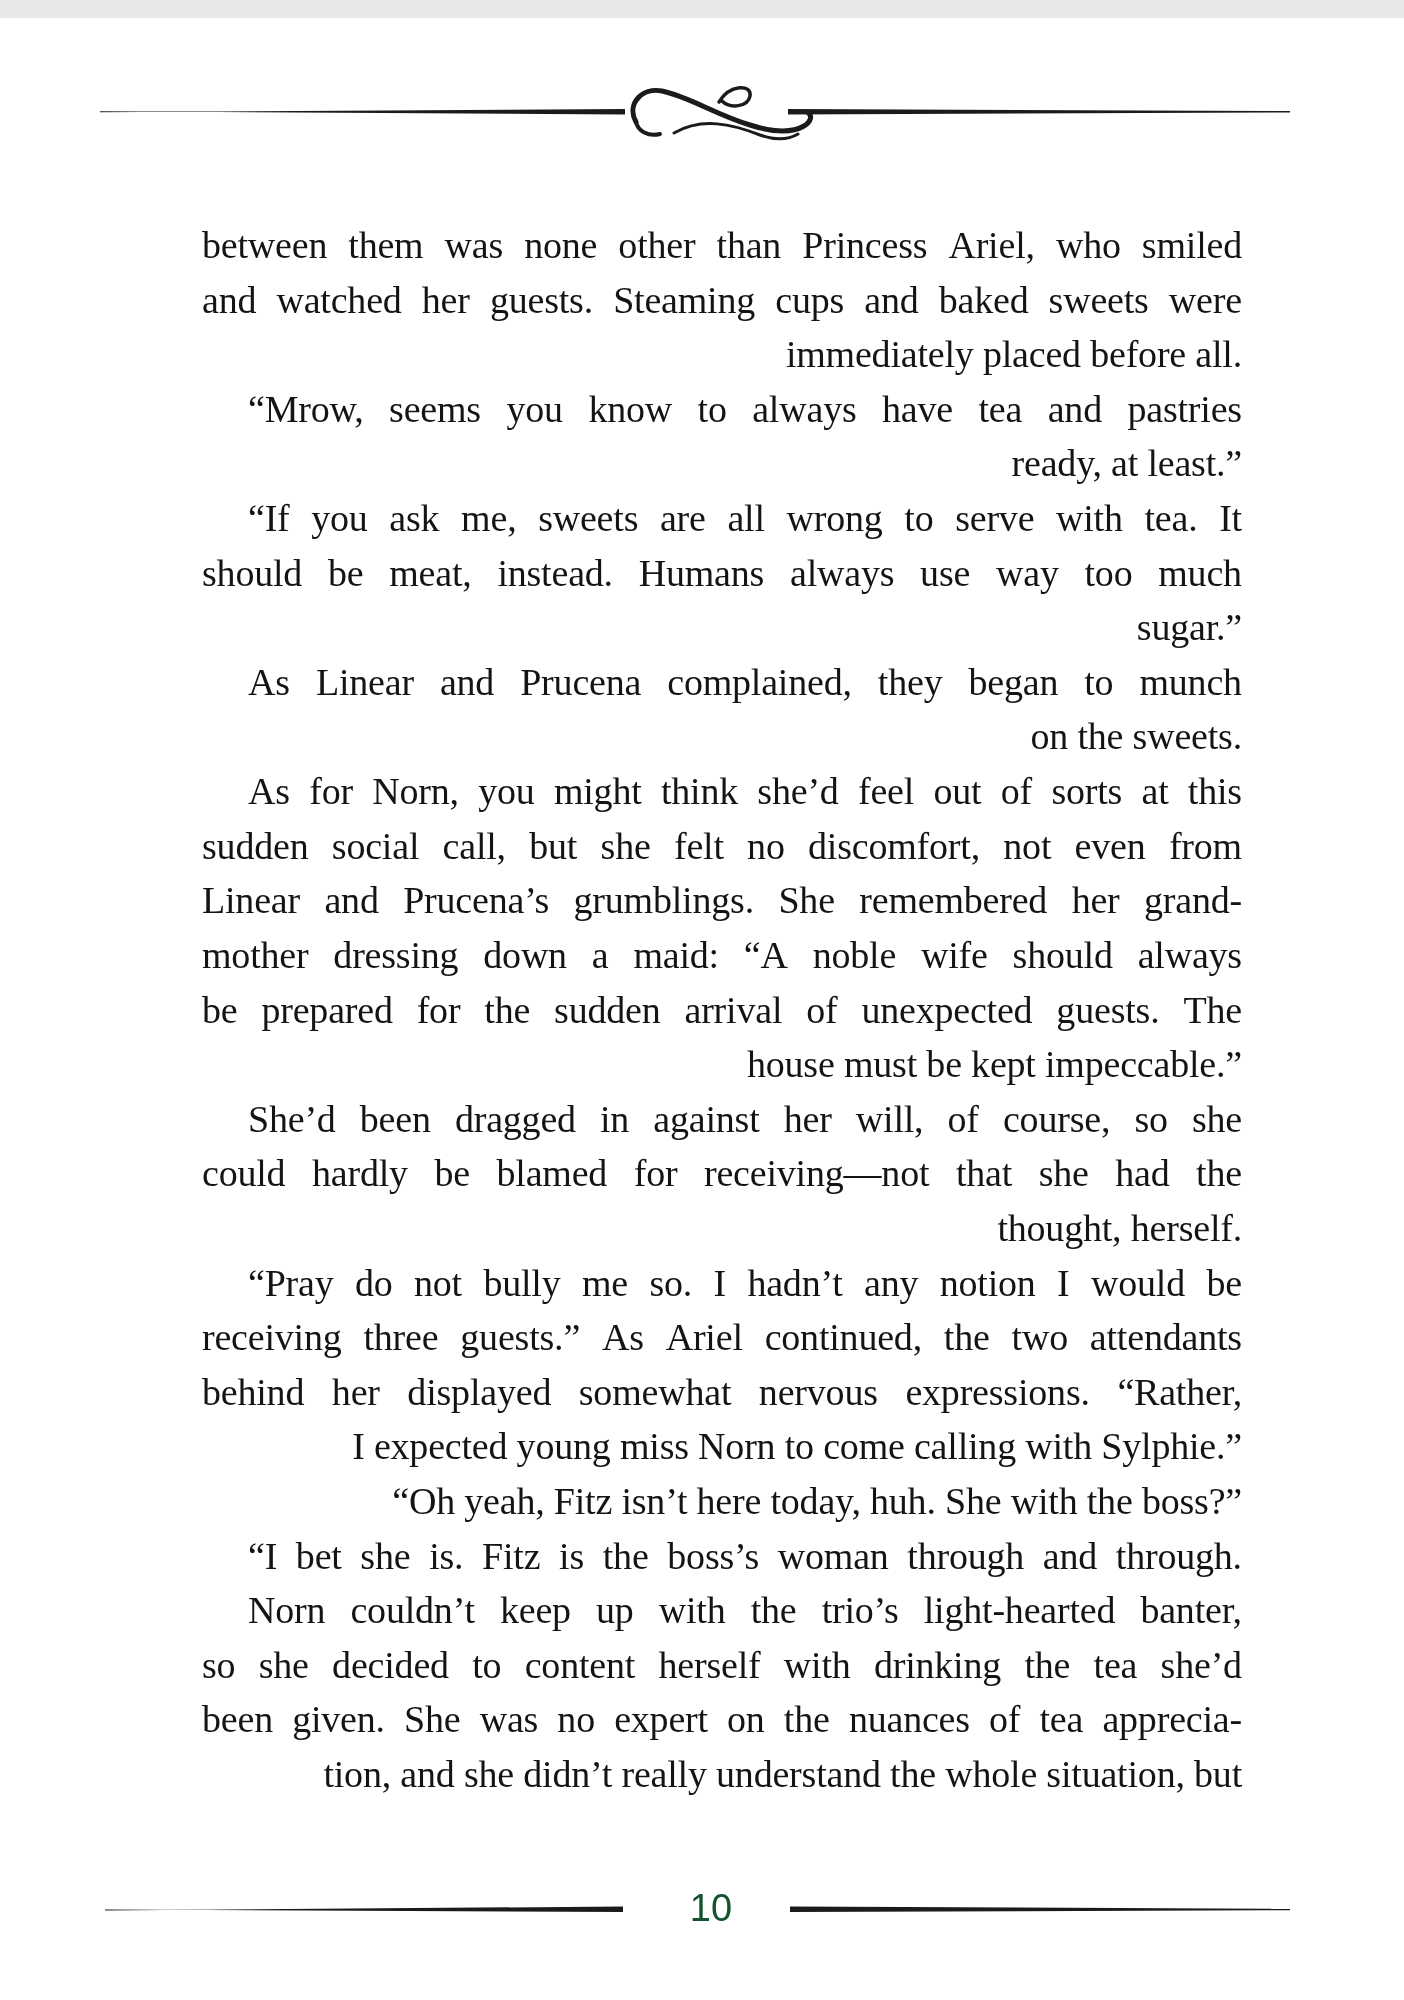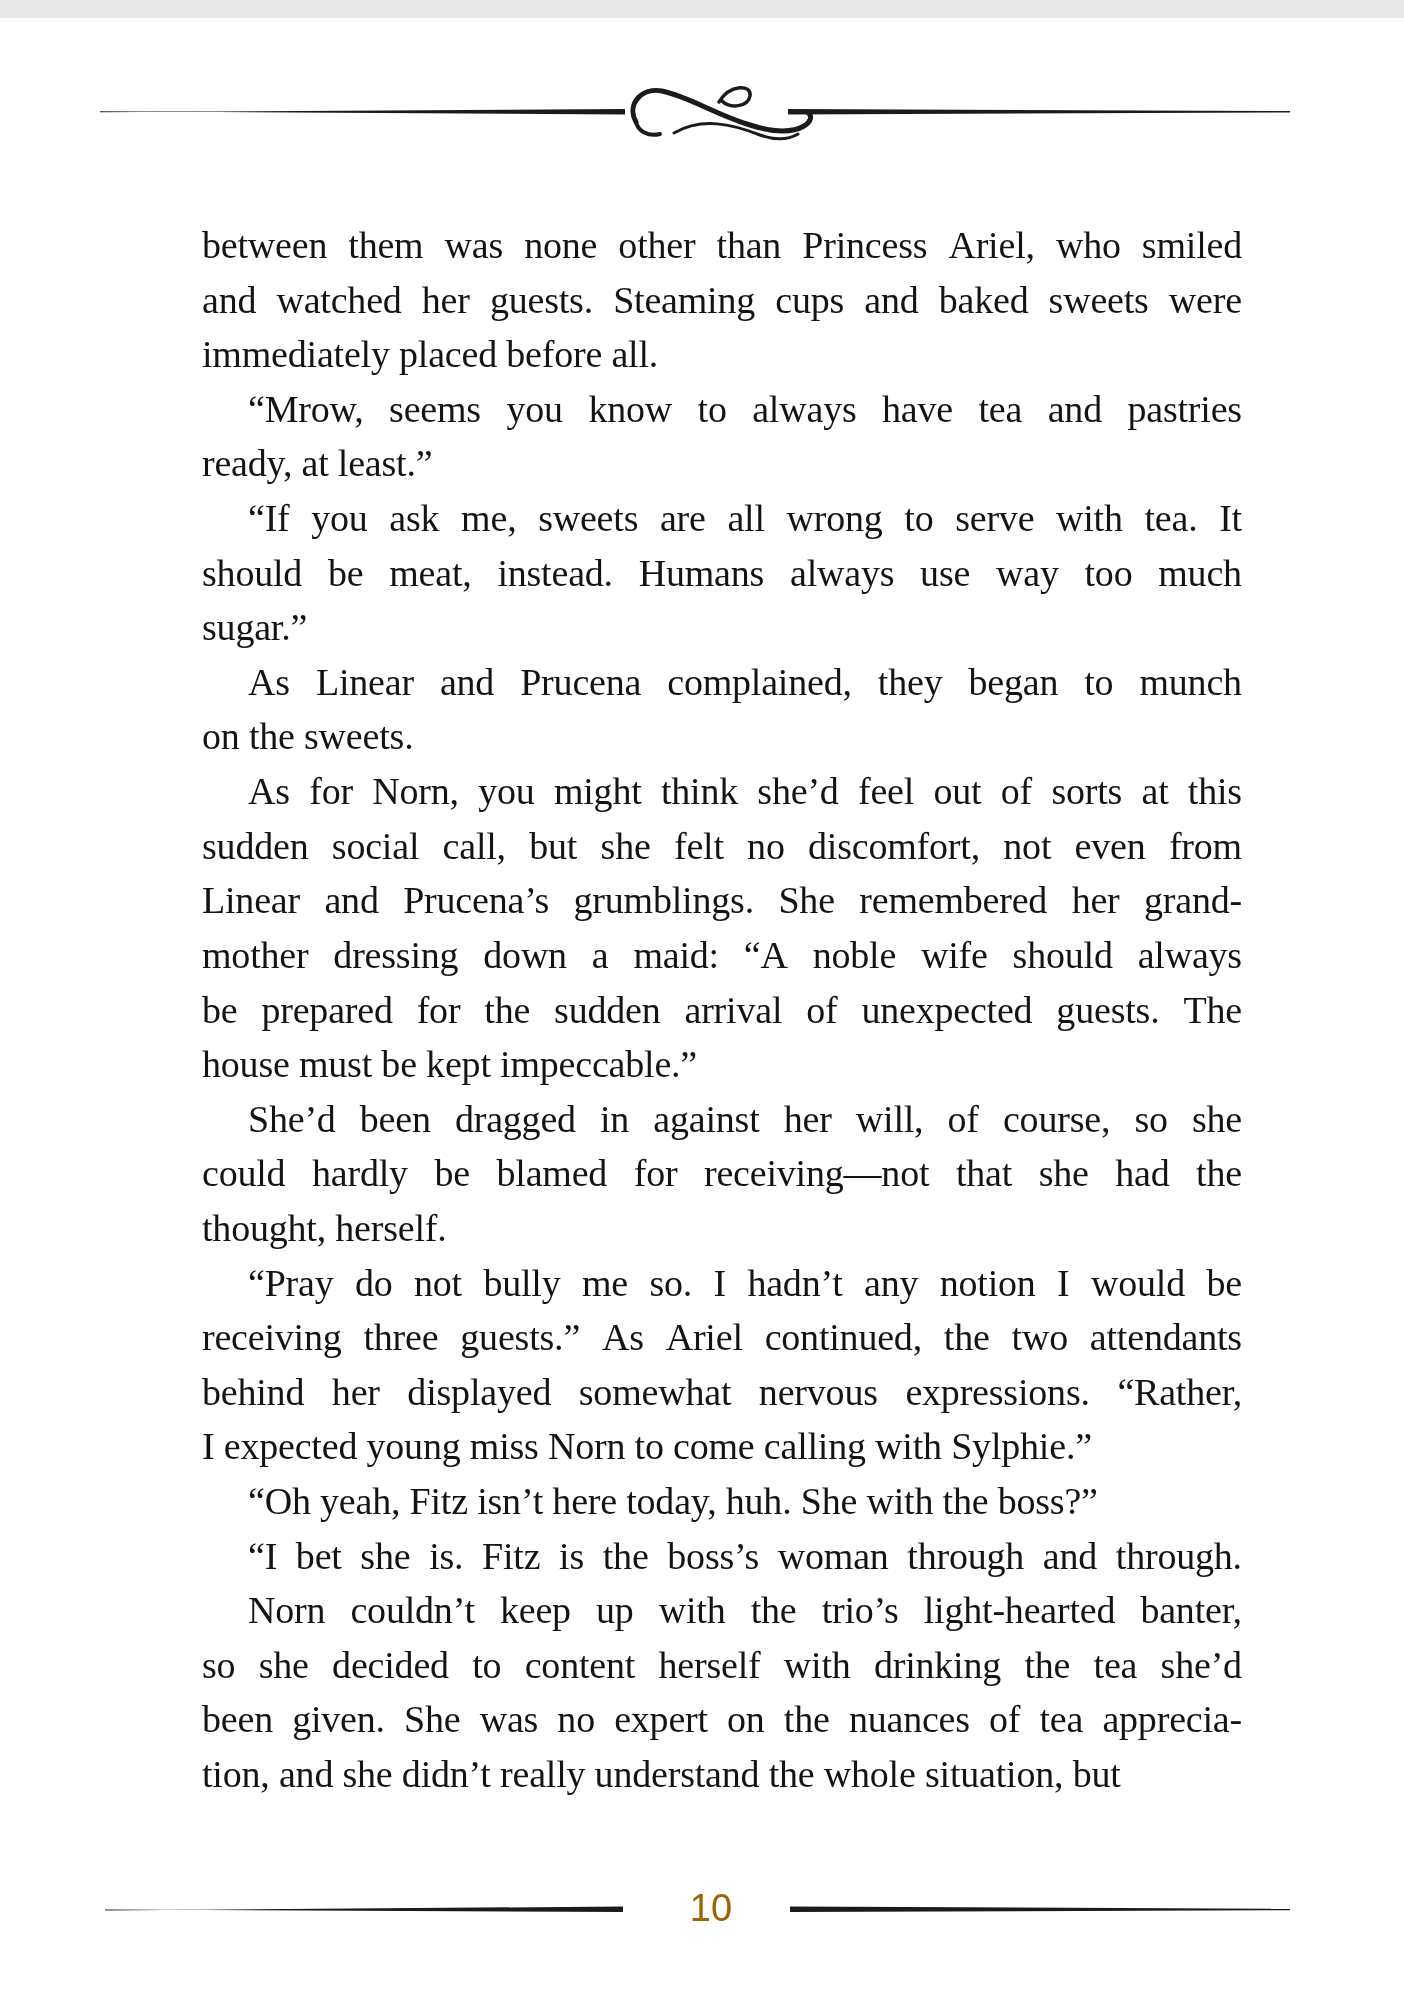--- a/index.html
+++ b/index.html
@@ -26,29 +26,30 @@
     display:flex;
     justify-content:space-between;
     align-items:center;
     font-size:38px;
     letter-spacing:-0.2px;
     white-space:pre;
   }
   .line.plain{
     display:block;
     line-height:54.6px;
+    text-align:right;
   }
   .line.indent{padding-left:46px;}
   #page-number{
     position:absolute;
     left:680px;top:1869px;width:62px;
     text-align:center;
     font-family:"Liberation Sans", sans-serif;
     font-size:38px;
-    color:#a16207;
+    color:#14532d;
   }
 </style>
 </head>
 <body>
 
 <div class="page">
 
   <svg id="header-svg" class="deco-svg" width="1404" height="160">
     <polygon class="rule" points="100,94.2 625,91 625,96.5 100,93.2"></polygon>
     <polygon class="rule" points="788,91 1290,93 1290,94.4 788,96.5"></polygon>

